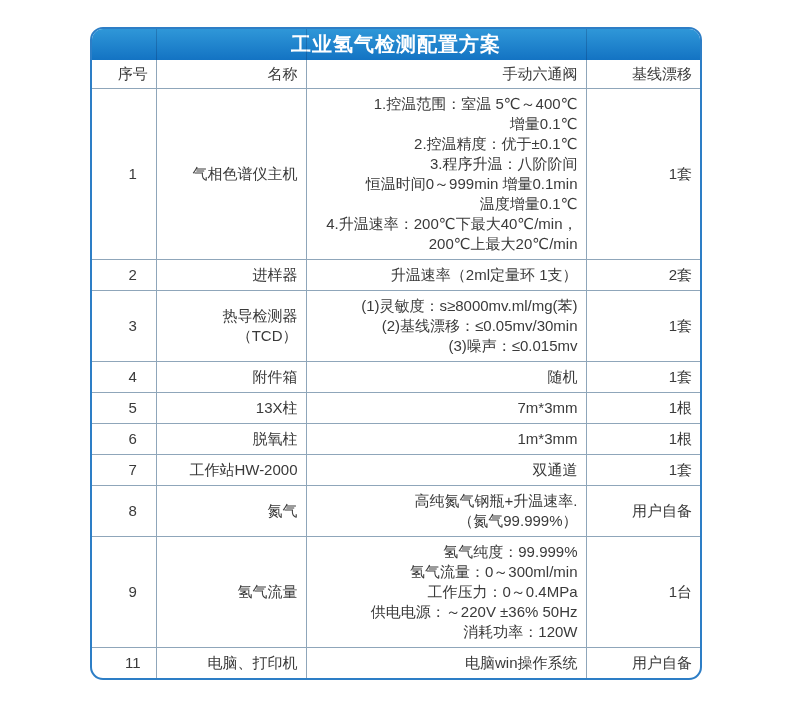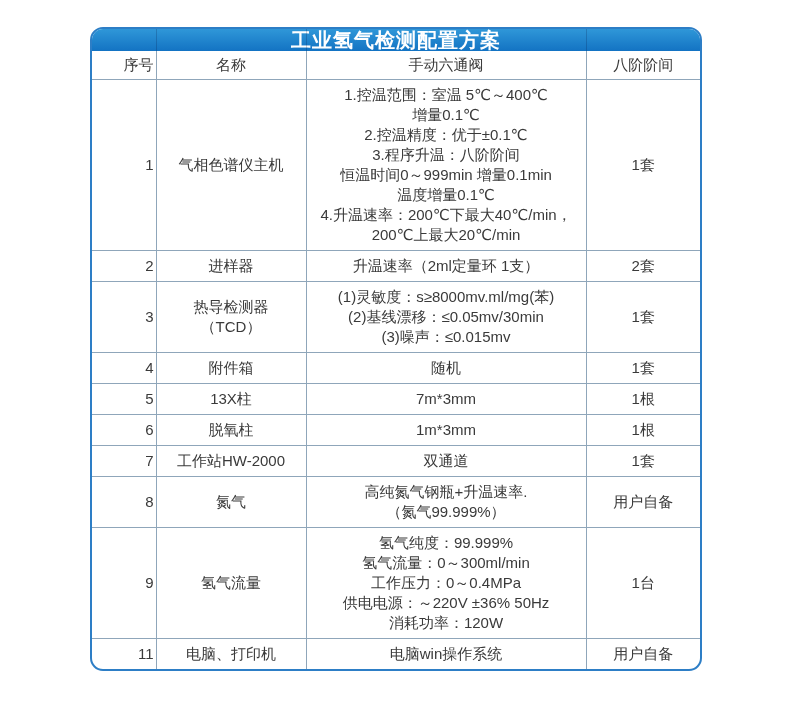--- a/index.html
+++ b/index.html
@@ -21,21 +21,21 @@
     left:90px;top:27px;
     width:612px;
     border:2px solid var(--outer-border);
     border-radius:13px;
     overflow:hidden;
     background:#ffffff;
     box-sizing:border-box;
   }
   .title-bar{
     position:relative;
-    height:22px;
+    height:31px;
     background:linear-gradient(180deg,var(--title-gradient-start) 0%,var(--title-gradient-end) 100%);
     display:flex;align-items:center;justify-content:center;
   }
   .title{
     color:var(--title-text);
     font-size:20px;
     font-weight:bold;
     letter-spacing:1px;
   }
   .tdiv{
@@ -50,29 +50,29 @@
     border-collapse:collapse;
     table-layout:fixed;
     font-size:15px;
   }
   th,td{
     border:1px solid var(--grid-line);
     padding:5px 8px;
     line-height:20px;
     vertical-align:middle;
     font-weight:normal;
-    text-align:center;
+    text-align:right;
     overflow:hidden;
   }
   th{padding:4px 8px;}
   tr > *:first-child{border-left:none;}
   tr > *:last-child{border-right:none;}
   thead tr > *{border-top:none;}
   tbody tr:last-child > *{border-bottom:none;}
-  .c-no{text-align:right;padding-left:20px;padding-right:2px;}
+  .c-no{text-align:center;padding-left:20px;padding-right:2px;}
   .c-spec{white-space:pre-line;}
 </style>
 </head>
 <body>
 
 <div class="sheet">
   <div class="title-bar">
     <div class="title">工业氢气检测配置方案</div>
     <div class="tdiv tdiv-1"></div>
     <div class="tdiv tdiv-2"></div>
@@ -83,21 +83,21 @@
       <col style="width:64px">
       <col style="width:150px">
       <col style="width:280px">
       <col style="width:114px">
     </colgroup>
     <thead>
       <tr>
         <th class="c-no">序号</th>
         <th class="c-name">名称</th>
         <th class="c-spec">手动六通阀</th>
-        <th class="c-qty">八阶阶间</th>
+        <th class="c-qty">基线漂移</th>
       </tr>
     </thead>
     <tbody>
       <tr>
         <td class="c-no">1</td>
         <td class="c-name">气相色谱仪主机</td>
         <td class="c-spec">1.控温范围：室温 5℃～400℃
 增量0.1℃
 2.控温精度：优于±0.1℃
 3.程序升温：八阶阶间

